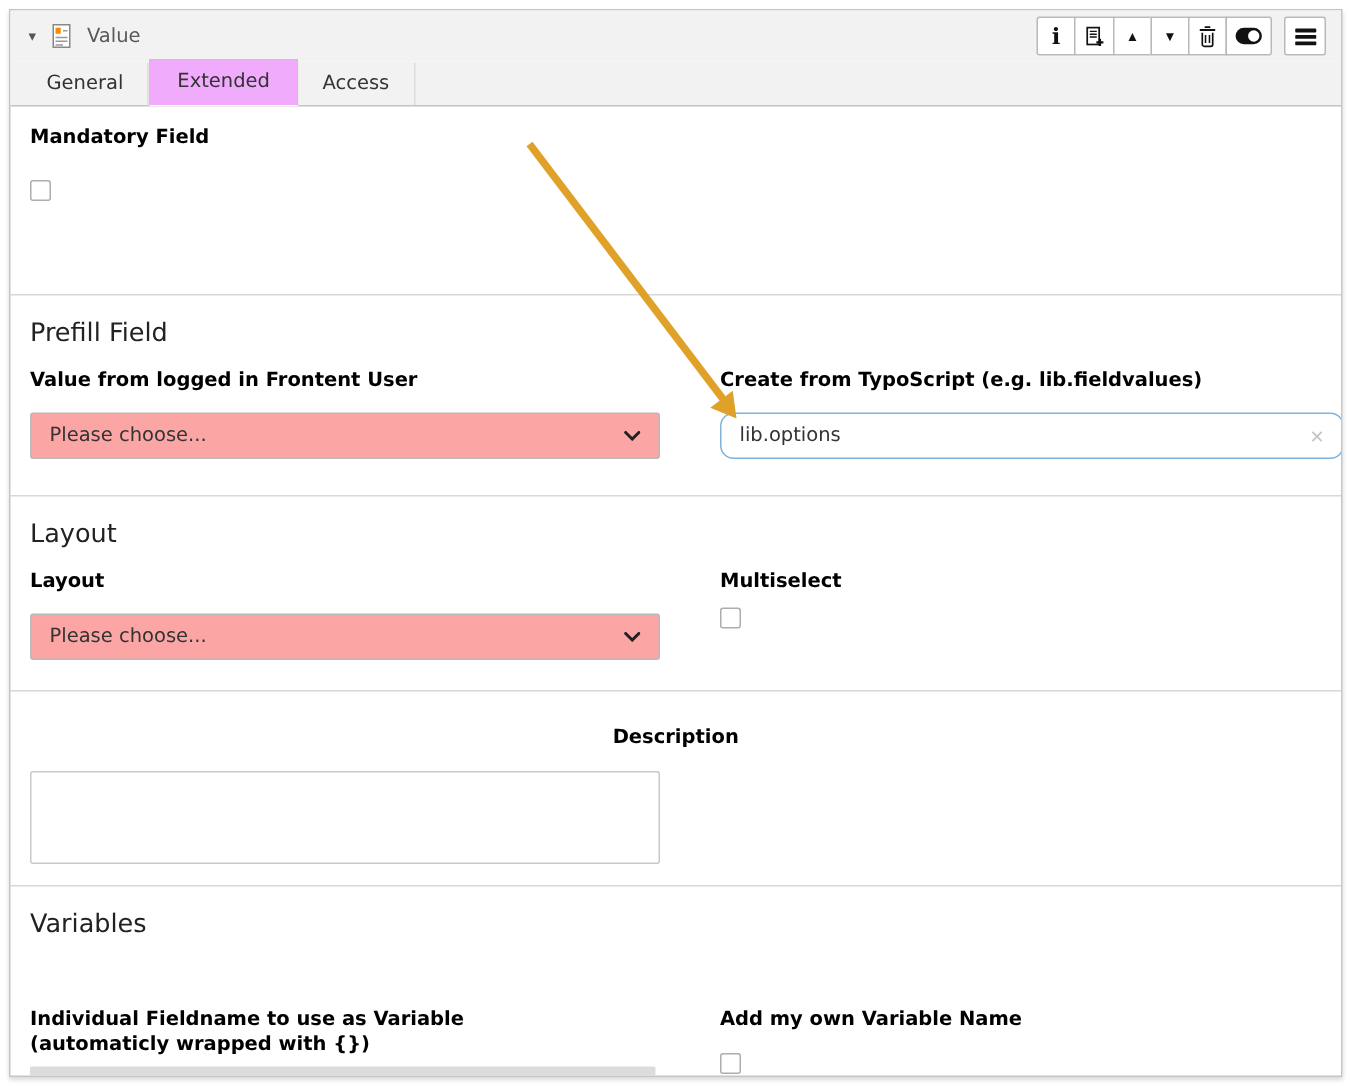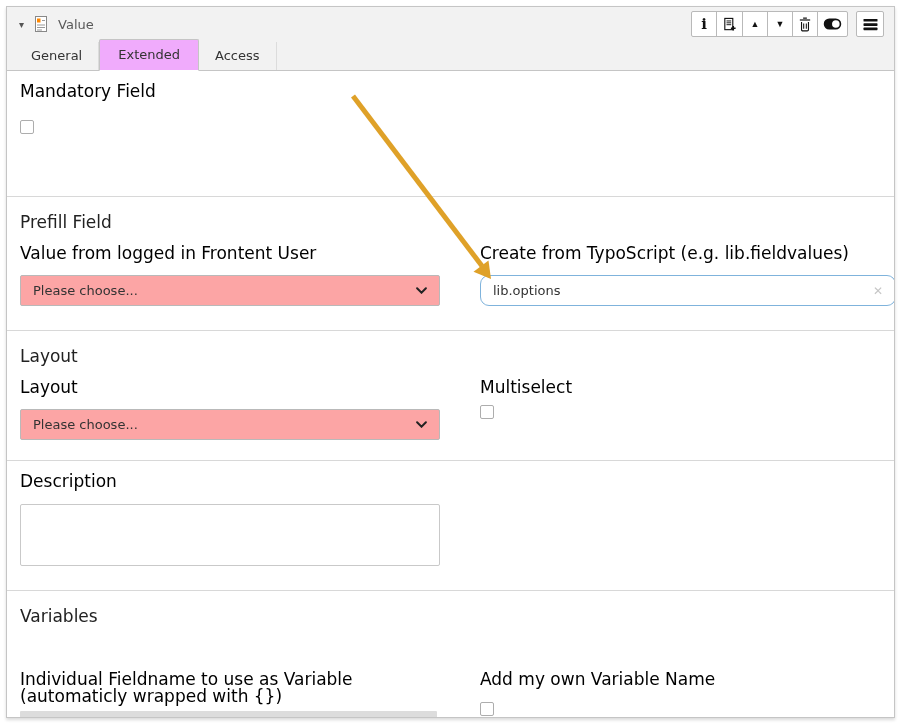--- a/index.html
+++ b/index.html
@@ -22,26 +22,26 @@
 
   
   .tabbar { height:30px; background:#f2f2f2; border-bottom:1px solid #c5c5c5; display:flex; align-items:flex-end; padding-left:8px; }
   .tab { padding:6px 16px 7px; font-size:13px; color:#333; cursor:pointer; border-right:1px solid #dcdcdc; }
   .tab.active { background:#f0abfc; border:1px solid #c5c5c5; border-bottom:1px solid #fff; margin-bottom:-1px; border-radius:2px 2px 0 0; padding:7px 18px 8px; }
 
   
   .sec { padding:12px 13px 0; overflow:hidden; }
   .sec + .sec { border-top:1px solid #d8d8d8; }
   .sec h2 { font-size:17px; font-weight:400; color:#222; margin:3px 0 13px; }
-  .lbl { font-weight:400; font-size:17px; color:#000; line-height:17px; }
+  .lbl { font-weight:700; font-size:13px; color:#000; line-height:17px; }
   .row { display:grid; grid-template-columns:420px 416px; column-gap:40px; align-items:start; }
   .sec-validation { height:125px; }
   .sec-prefill   { height:134px; }
   .sec-layout    { height:130px; }
-  .sec-desc      { height:130px; padding-top:12px; }
+  .sec-desc      { height:130px; padding-top:22px;text-align:center; }
   .sec-vars      { height:127px; }
 
   .checkbox { display:inline-block; width:14px; height:14px; background:#fff; border:1px solid #adadad; border-radius:2px; cursor:pointer; }
   .sec-validation .checkbox { margin-top:20px; }
 
   .field-gap { margin-top:13px; }
   .select { width:100%; height:31px; background:#fca5a5; border:1px solid #b9b9b9; border-radius:2px; display:flex; align-items:center; padding:0 12px; cursor:pointer; color:#333; }
   .select .chev { margin-left:auto; display:flex; }
   .input { width:100%; height:31px; background:#fff; border:1px solid #b9b9b9; border-radius:2px; display:flex; align-items:center; padding:0 12px; color:#333; }
   .input.focused { border-color:#7fb3dc;border-radius:9px; }

